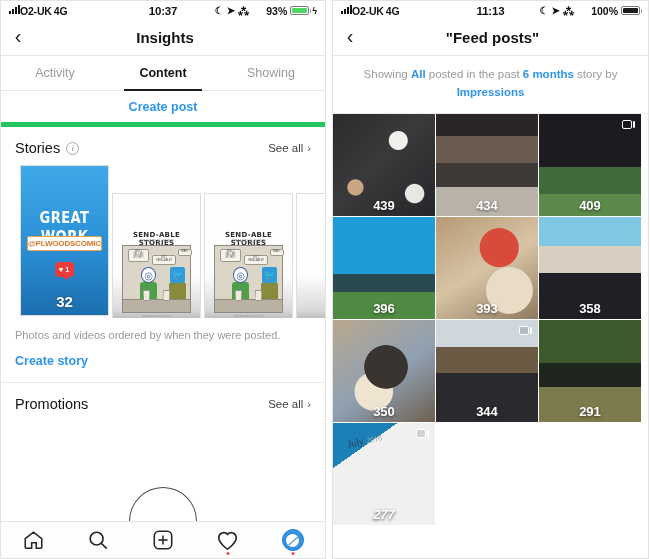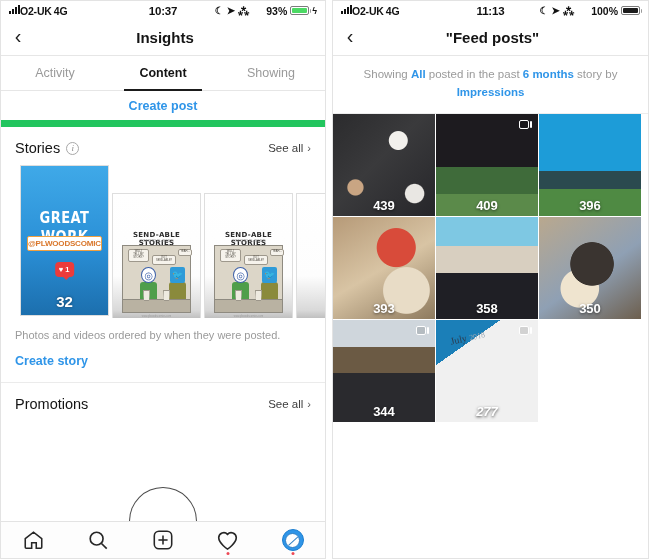--- a/index.html
+++ b/index.html
@@ -79,21 +79,21 @@
   .tab.active { color:#141414; font-weight:bold; }
   .tab.active:after{
     content:""; position:absolute; bottom:-1px; left:14%; right:14%;
     height:2px; background:#1b1b1b;
   }
 
   
   .lcontent { background:#fff; }
   .create-post-row {
     height:36px; display:flex; align-items:center; justify-content:center;
-    border-bottom:7px solid #22c55e;
+    border-bottom:5px solid #22c55e;
   }
   .link-blue { color:#2f95e8; font-size:12.5px; font-weight:bold; cursor:pointer; }
 
   .section-head {
     display:flex; align-items:center; padding:13px 14px 9px 14px;
   }
   .section-title { font-size:14.5px; font-weight:normal; color:#141414;text-align:right; }
   .info-ico {
     width:13px; height:13px; border:1px solid #a8a8a8; border-radius:50%;
     margin-left:6px; font-size:9px; color:#8e8e8e; display:flex;
@@ -502,20 +502,23 @@
     </div>
 
     <div class="showing-bar">
       <span>Showing </span><b>All</b><span> posted in the past </span><b>6 months</b><span> story by </span><b>Impressions</b>
     </div>
 
     <div class="grid">
       <div class="cell ph1">
         <div class="cell-count">439</div>
       </div>
+      <div class="cell ph2">
+        <div class="cell-count">434</div>
+      </div>
 
       <div class="cell ph4">
         <div class="carousel-ico">
             <span class="sq"></span>
             <span class="bar"></span>
           </div>
         <div class="cell-count">409</div>
       </div>
       <div class="cell ph5">
         <div class="cell-count">396</div>
@@ -531,20 +534,23 @@
         <div class="cell-count">350</div>
       </div>
       <div class="cell ph9">
         <div class="carousel-ico">
             <span class="sq"></span>
             <span class="bar"></span>
           </div>
         <div class="cell-count">344</div>
       </div>
 
+      <div class="cell ph10">
+        <div class="cell-count">291</div>
+      </div>
       <div class="cell ph11">
         <div class="cal-label">
           <span style="font-size:10px;color:#2c3e52;">July</span>
           <span>2018</span>
         </div>
         <div class="carousel-ico">
             <span class="sq"></span>
             <span class="bar"></span>
           </div>
         <div class="cell-count" style="color:#fff;text-shadow:0 1px 3px rgba(0,0,0,.7);font-style:italic;">277</div>

